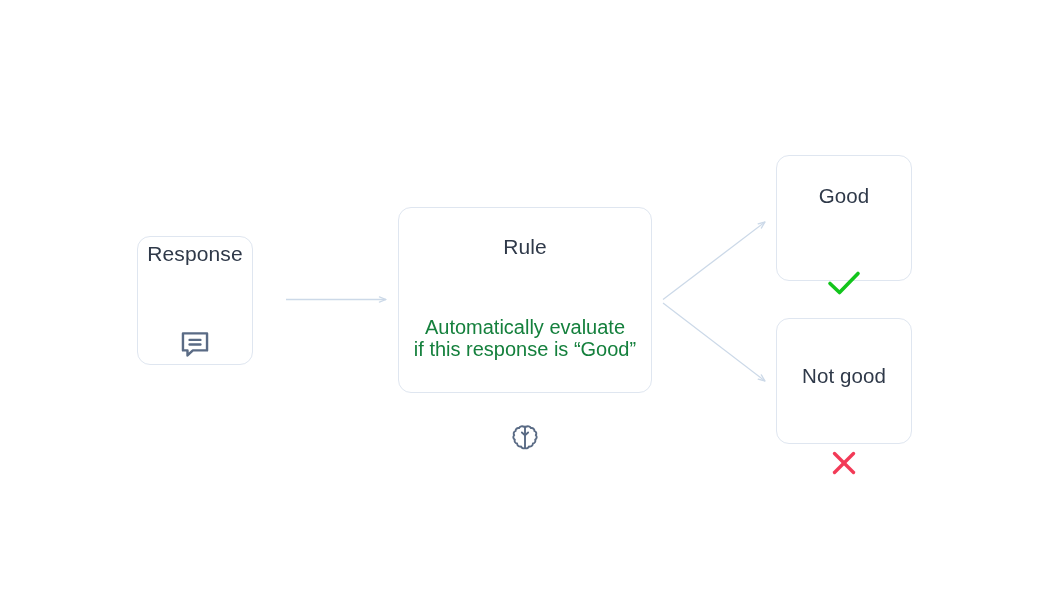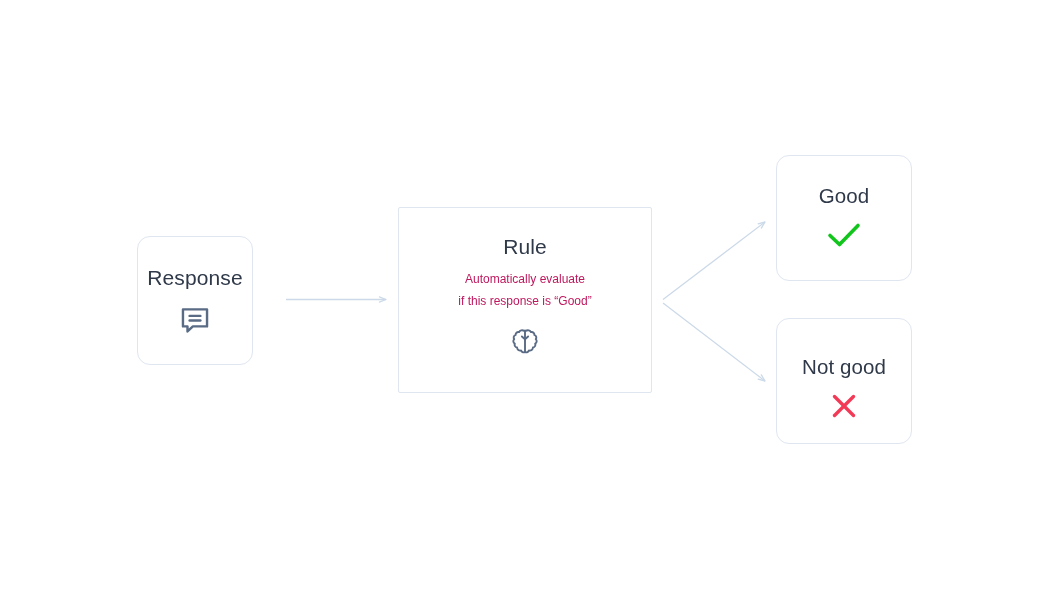--- a/index.html
+++ b/index.html
@@ -32,33 +32,34 @@
   .node {
     position: absolute;
     box-sizing: border-box;
     background: #ffffff;
     border: 1px solid #dfe6f0;
     border-radius: 12px;
     display: flex;
     flex-direction: column;
     align-items: center;
     justify-content: center;
+    gap: 48px;
   }
 
   .node-title {
     color: #2f3949;
     font-size: 21px;
     line-height: 25px;
     letter-spacing: 0.1px;
     text-align: center;
     white-space: nowrap;
   }
   .node-sub {
-    color: #be185d;
-    font-size: 12px;
+    color: #15803d;
+    font-size: 20px;
     line-height: 22px;
     text-align: center;
     margin-top: 9px;
     white-space: pre-line;
   }
   .node-icon {
     margin-top: 14px;
     line-height: 0;
   }
 
@@ -71,21 +72,21 @@
     border-radius: 13px;
   }
   #node-response .node-title { font-size: 21px; }
   #node-response .node-icon { margin-top: 13px; }
 
   #node-rule {
     left: 398px;
     top: 207px;
     width: 254px;
     height: 186px;
-    border-radius: 2px;
+    border-radius: 13px;
     justify-content: flex-start;
     padding-top: 26px;
   }
   #node-rule .node-title { font-size: 21px; }
 
   #node-good {
     left: 776px;
     top: 155px;
     width: 136px;
     height: 126px;
@@ -93,21 +94,21 @@
     justify-content: flex-start;
     padding-top: 27px;
   }
   #node-notgood {
     left: 776px;
     top: 318px;
     width: 136px;
     height: 126px;
     border-radius: 13px;
     justify-content: flex-start;
-    padding-top: 35px;
+    padding-top: 44px;
   }
   #node-good .node-title,
   #node-notgood .node-title { font-size: 20.5px; }
   #node-good .node-icon,
   #node-notgood .node-icon { margin-top: 12px; }
 </style>
 </head>
 <body>
 
 <div id="stage">

